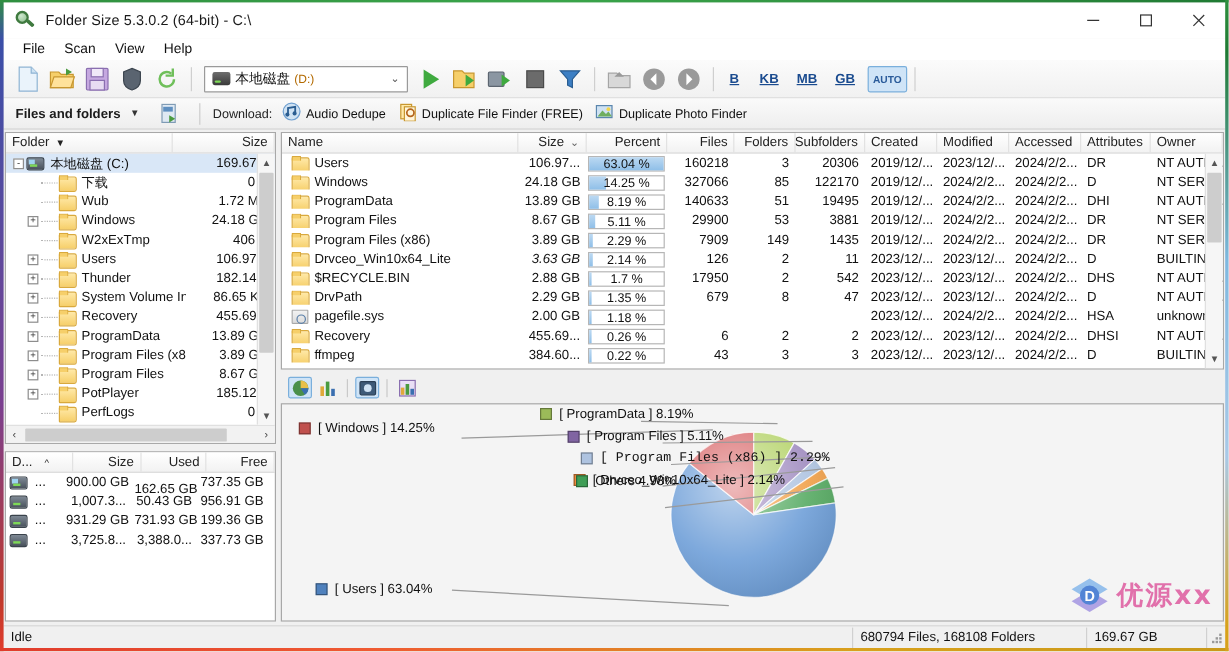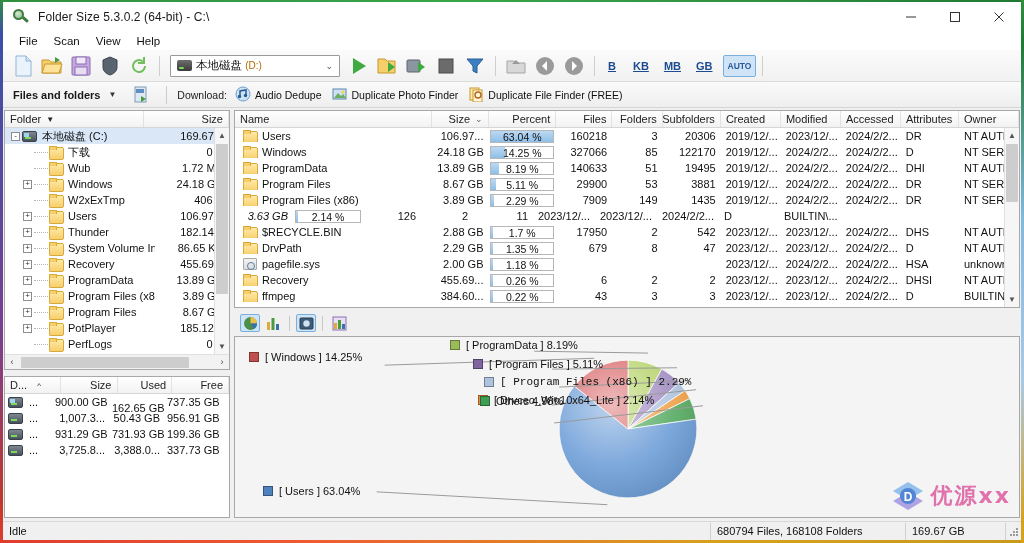--- a/index.html
+++ b/index.html
@@ -360,36 +360,36 @@
             <path d="M5 10V5l6-1v5" fill="none" stroke="#2a5d91" stroke-width="1.5"></path>
             <circle cx="4.5" cy="10.5" r="1.7" fill="#2a5d91"></circle>
             <circle cx="10.5" cy="9.5" r="1.7" fill="#2a5d91"></circle>
           </svg>
       </span>
       <span>Audio Dedupe</span>
     </div>
     <div class="dl-item">
       <span>
         <svg width="16" height="16" viewBox="0 0 16 16">
+            <rect x="2" y="2" width="9" height="12" fill="#ffe9a8" stroke="#c8972f"></rect>
+            <rect x="5" y="4" width="9" height="12" fill="#fff6da" stroke="#c8972f"></rect>
+            <circle cx="10" cy="9" r="3" fill="none" stroke="#b5651d" stroke-width="1.4"></circle>
+          </svg>
+      </span>
+      <span>Duplicate File Finder (FREE)</span>
+    </div>
+    <div class="dl-item">
+      <span>
+        <svg width="16" height="16" viewBox="0 0 16 16">
             <rect x="1" y="3" width="13" height="10" fill="#cfe2f3" stroke="#5a86ad"></rect>
             <path d="M2 12l4-5 3 3 2-2 3 4z" fill="#6fae5f"></path>
             <circle cx="11" cy="6" r="1.6" fill="#f2d64b"></circle>
           </svg>
       </span>
       <span>Duplicate Photo Finder</span>
-    </div>
-    <div class="dl-item">
-      <span>
-        <svg width="16" height="16" viewBox="0 0 16 16">
-            <rect x="2" y="2" width="9" height="12" fill="#ffe9a8" stroke="#c8972f"></rect>
-            <rect x="5" y="4" width="9" height="12" fill="#fff6da" stroke="#c8972f"></rect>
-            <circle cx="10" cy="9" r="3" fill="none" stroke="#b5651d" stroke-width="1.4"></circle>
-          </svg>
-      </span>
-      <span>Duplicate File Finder (FREE)</span>
     </div>
   </div>
 
   <div class="tree-panel">
     <div class="grid-head">
       <div class="gh-cell" style="flex:1;">
         <span>Folder</span>
         <span style="margin-left:5px;font-size:8px;">▼</span>
       </div>
       <div class="gh-cell r" style="width:85px;">Size</div>
@@ -706,20 +706,24 @@
             <div class="lc r" style="width: 58px;">7909</div>
             <div class="lc r" style="width: 52px;">149</div>
             <div class="lc r" style="width: 60px;">1435</div>
             <div class="lc" style="width: 62px;">2019/12/...</div>
             <div class="lc" style="width: 62px;">2024/2/2...</div>
             <div class="lc" style="width: 62px;">2024/2/2...</div>
             <div class="lc" style="width: 60px;">DR</div>
             <div class="lc" style="width: 62px;">NT SERV...</div>
           </div>
           <div class="lrow">
+            <div class="lc" style="width: 205px; display: flex; align-items: center; padding: 0px;">
+              <span class="file-ico folder"></span>
+              <span>Drvceo_Win10x64_Lite</span>
+            </div>
             <div class="lc r" style="width: 58px; font-style: italic;">3.63 GB</div>
             <div class="pct-wrap" style="width: 70px;">
               <div class="pct-box">
                 <div class="pct-fill" style="width: 3.39467%;"></div>
                 <div class="pct-txt">2.14 %</div>
               </div>
             </div>
             <div class="lc r" style="width: 58px;">126</div>
             <div class="lc r" style="width: 52px;">2</div>
             <div class="lc r" style="width: 60px;">11</div>

